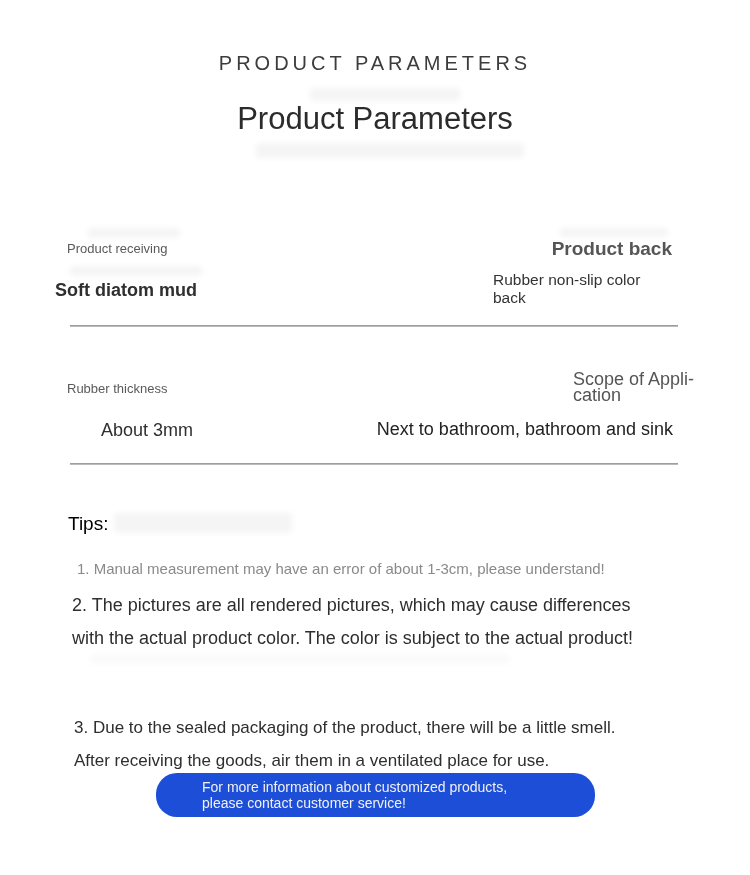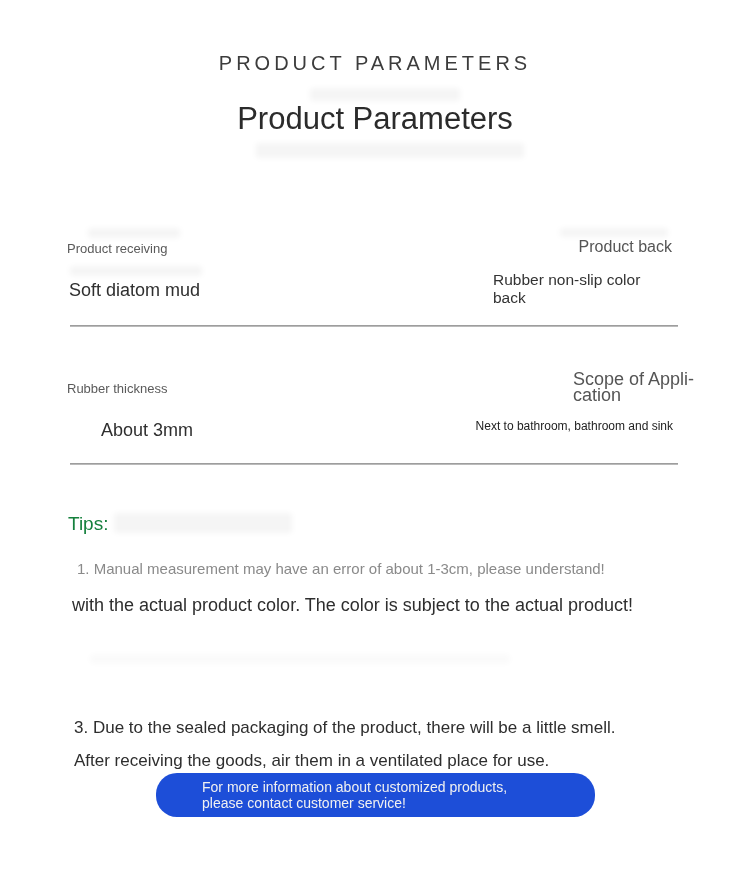--- a/index.html
+++ b/index.html
@@ -56,71 +56,72 @@
     position: absolute;
     font-size: 13px;
     color: #5a5a5a;
   }
   .lbl-l1 { left: 67px; top: 241px; }
   .lbl-l2 { left: 67px; top: 381px; }
 
   .lbl-r1 {
     position: absolute;
     right: 78px; top: 238px;
-    font-size: 16px;
+    font-size: 19px;
     color: #555555;
     text-align: right;
+    font-weight: bold;
   }
   .lbl-r2 {
     position: absolute;
     left: 573px; top: 372px;
     font-size: 18px;
     line-height: 15.5px;
     color: #555555;
   }
 
   .val {
     position: absolute;
     font-size: 18px;
     color: #2f2f2f;
   }
-  .val-l1 { left: 69px; top: 280px; }
+  .val-l1 { left: 55px; top: 280px; font-weight: bold; }
   .val-l2 { left: 68px; top: 420px; margin-left: 33px; }
 
   .val-r1 {
     position: absolute;
     left: 493px; top: 271px;
     width: 178px;
     font-size: 15.5px;
     line-height: 17.5px;
     color: #333333;
   }
   .val-r2 {
     position: absolute;
     right: 77px; top: 419px;
-    font-size: 12px;
+    font-size: 18px;
     color: #222222;
     white-space: nowrap;
   }
 
   .divider {
     position: absolute;
     left: 70px;
     width: 608px;
     height: 2px;
     background: linear-gradient(#8f8f8f, #c9c9c9);
   }
   .d1 { top: 325px; }
   .d2 { top: 463px; }
 
   .tips-heading {
     position: absolute;
     left: 68px; top: 513px;
     font-size: 19px;
-    color: #15803d;
+    color: #000000;
   }
   .tip1 {
     position: absolute;
     left: 77px; top: 560px;
     font-size: 15px;
     color: #8a8a8a;
     white-space: nowrap;
     text-align: right;
   }
   .tip2 {
@@ -182,20 +183,21 @@
     <div>Scope of Appli-</div>
     <div>cation</div>
   </div>
   <div class="val val-l2">About 3mm</div>
   <div class="val-r2">Next to bathroom, bathroom and sink</div>
   <div class="divider d2"></div>
 
   <div class="tips-heading">Tips:</div>
   <div class="tip1">1. Manual measurement may have an error of about 1-3cm, please understand!</div>
   <div class="tip2">
+    <div>2. The pictures are all rendered pictures, which may cause differences</div>
     <div>with the actual product color. The color is subject to the actual product!</div>
   </div>
   <div class="tip3">
     <div>3. Due to the sealed packaging of the product, there will be a little smell.</div>
     <div>After receiving the goods, air them in a ventilated place for use.</div>
   </div>
 
   <div class="cta">
     <div>For more information about customized products,</div>
     <div>please contact customer service!</div>

